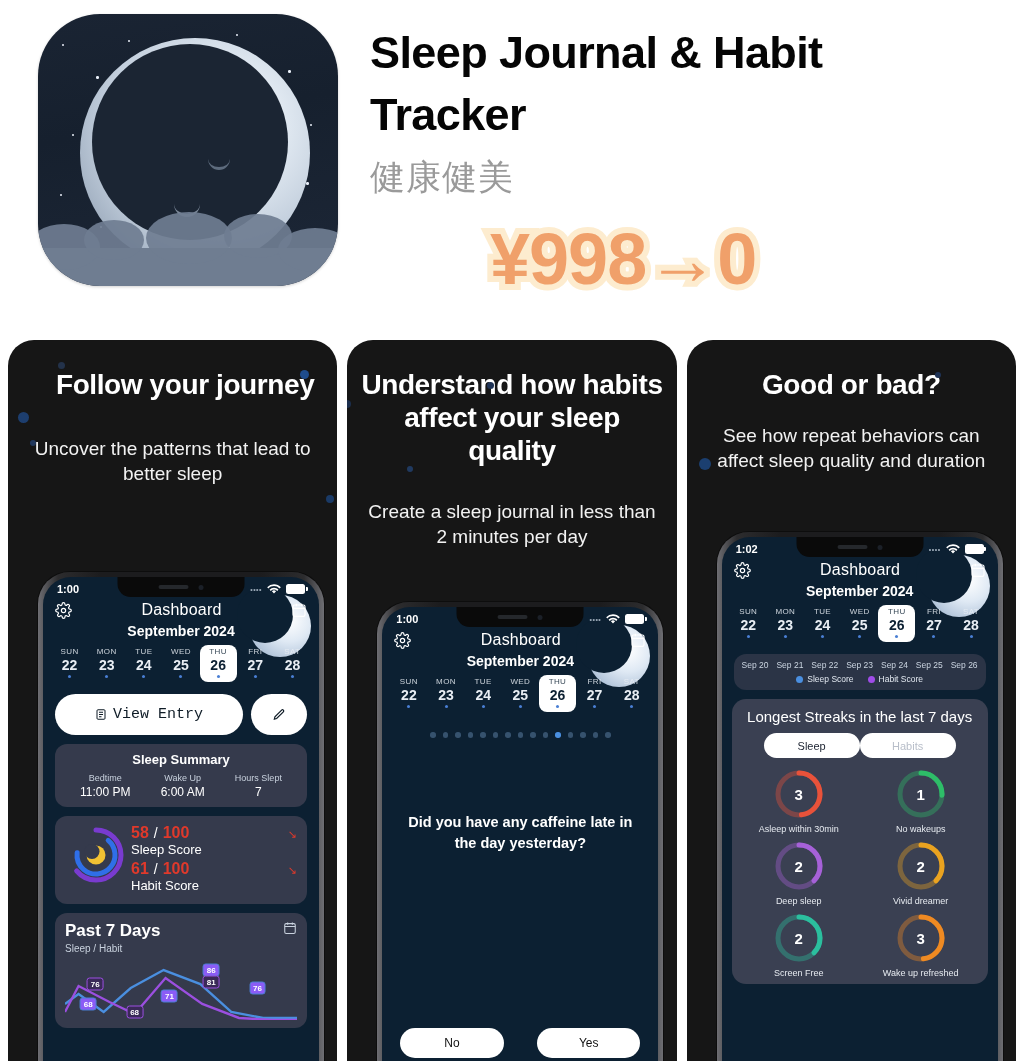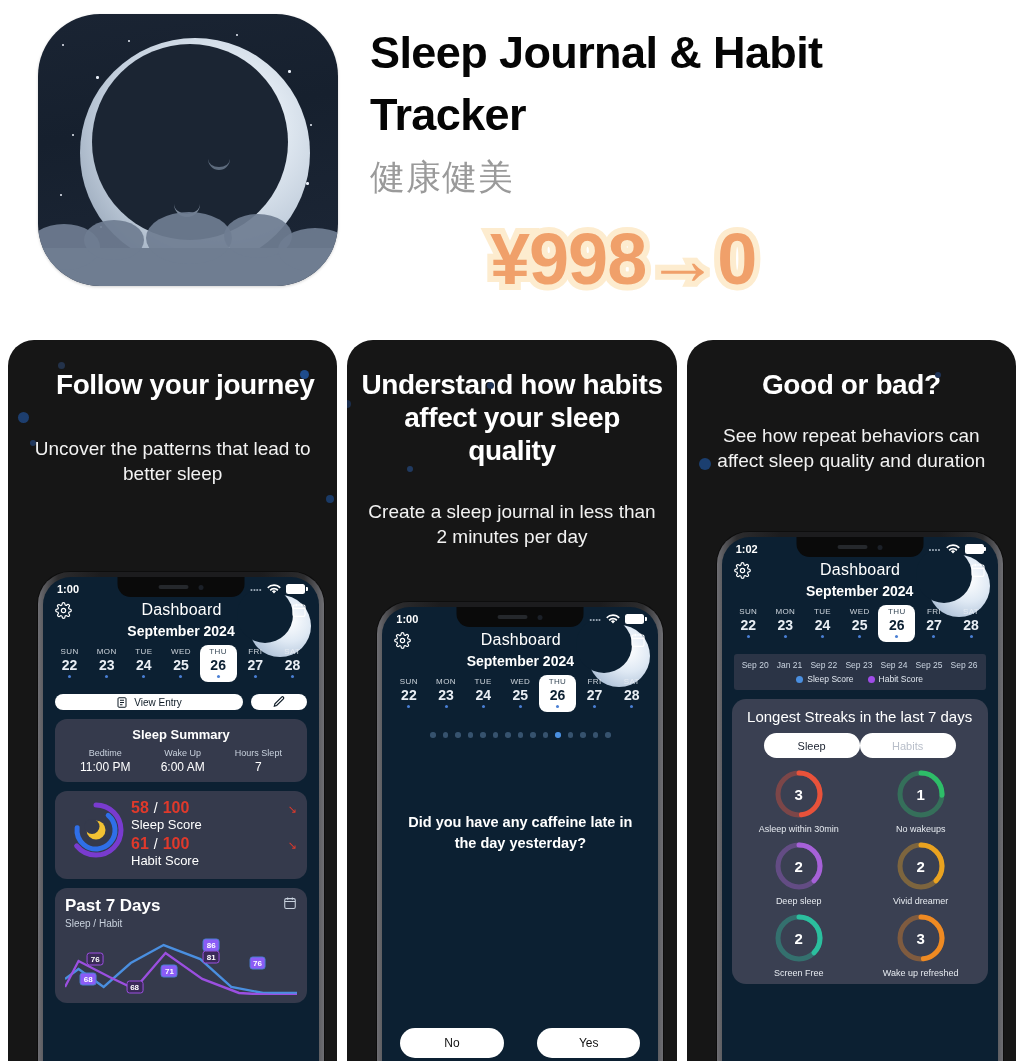--- a/index.html
+++ b/index.html
@@ -199,22 +199,22 @@
   }
   .day-cell .dow { font-size:8px; letter-spacing:0.4px; opacity:.85; }
   .day-cell .dnum { font-size:14px; font-weight:bold; margin-top:1px; }
   .day-cell .ddot { width:3px;height:3px;border-radius:50%;background:#4a7fd4;margin:2px auto 0; }
   .day-cell.active { background:#fff; color:#0c2032; }
   .day-cell.active .ddot { background:#4a7fd4; }
 
   .pill-row { display:flex; gap:8px; padding: 8px 12px 0 12px; }
   .pill {
     background:#fff; color:#0e1b26; border-radius:999px;
-    height: 16px; display:flex; align-items:center; justify-content:center;
-    font-size:10px; gap:6px; font-weight:500;
+    height: 41px; display:flex; align-items:center; justify-content:center;
+    font-size:15px; gap:6px; font-weight:500;font-family:Liberation Mono, monospace;
   }
   .pill.wide { flex:1; }
   .pill.sq { width: 56px; }
 
   .card {
     background:#353a4c; border-radius:12px; margin: 9px 12px 0 12px;
     padding: 8px 10px;
   }
   .card-title { color:#fff; text-align:center; font-weight:bold; font-size:13px; }
   .summary-row { display:flex; justify-content:space-around; margin-top:6px; }
@@ -253,21 +253,21 @@
   }
   .yn-row { display:flex; justify-content:space-between; padding: 0 18px; }
   .yn-btn {
     background:#fff; color:#111; border-radius:999px;
     width: 43%; height: 30px; display:flex; align-items:center; justify-content:center;
     font-size:12px;
   }
 
   
   .legend-card {
-    background:#2b3446; border-radius:3px; margin: 8px 12px 0 12px; padding: 6px 4px;
+    background:#2b3446; border-radius:12px; margin: 8px 12px 0 12px; padding: 6px 4px;
   }
   .legend-dates { display:flex; justify-content:space-around; color:#cbd5e1; font-size:8.5px; }
   .legend-keys { display:flex; justify-content:center; gap:14px; margin-top:4px; }
   .legend-key { display:flex; align-items:center; gap:4px; color:#e2e8f0; font-size:8.5px; }
   .legend-swatch { width:7px;height:7px;border-radius:50%; }
 
   .streak-card {
     background:#3a4052; border-radius:14px; margin: 9px 10px 0 10px; padding: 9px 8px 6px 8px;
   }
   .streak-title { color:#fff; text-align:center; font-size:15px; }
@@ -700,21 +700,21 @@
           <div class="day-cell">
               <div class="dow">SAT</div>
               <div class="dnum">28</div>
               <div class="ddot"></div>
             </div>
         </div>
 
         <div class="legend-card">
           <div class="legend-dates">
             <span>Sep 20</span>
-            <span>Jan 21</span>
+            <span>Sep 21</span>
             <span>Sep 22</span>
             <span>Sep 23</span>
             <span>Sep 24</span>
             <span>Sep 25</span>
             <span>Sep 26</span>
           </div>
           <div class="legend-keys">
             <span class="legend-key">
               <span class="legend-swatch" style="background:#4a8fe0;"></span>
               <span>Sleep Score</span>

